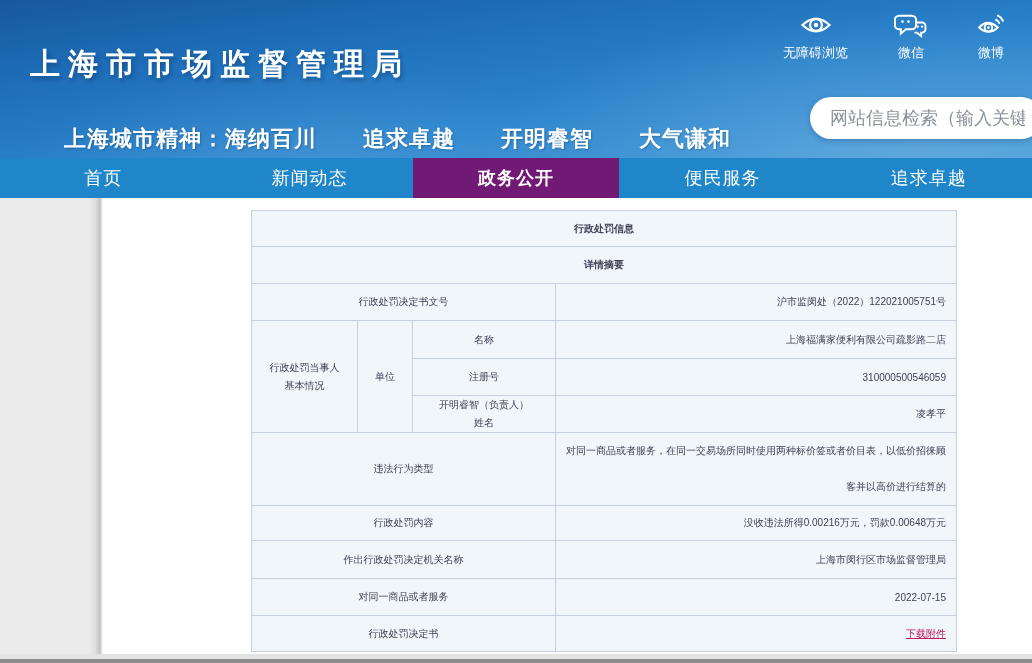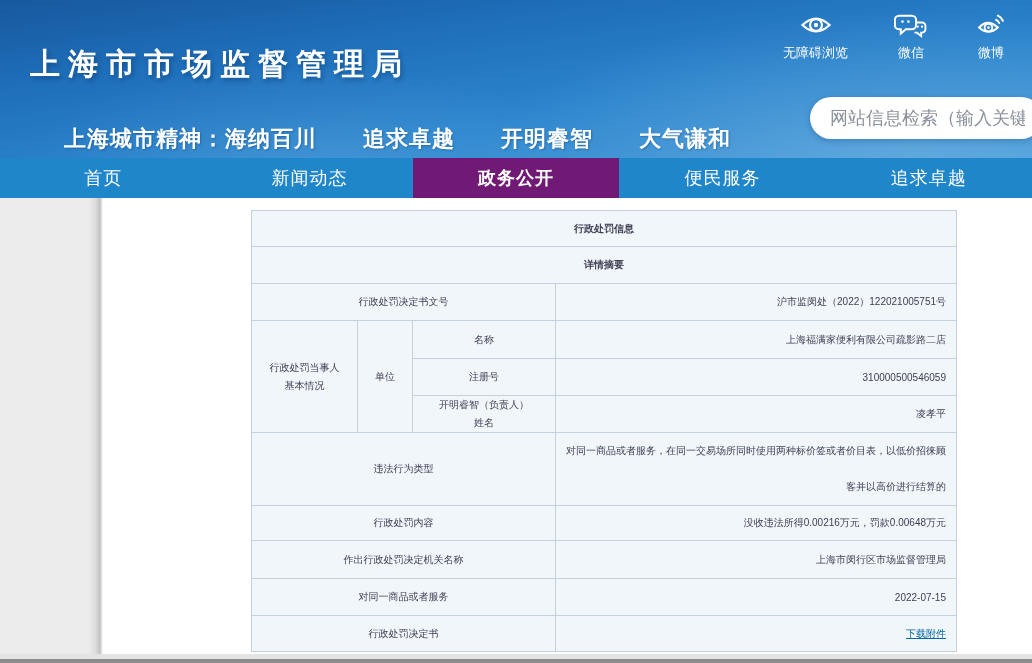--- a/index.html
+++ b/index.html
@@ -72,21 +72,21 @@
     width:705px; border-collapse:collapse; table-layout:fixed;
   }
   table.penalty td {
     border:1px solid #c5d0dd; background:#f1f6fb;
     font-size:10px; color:#3e3e52; vertical-align:middle;
   }
   td.hdr { text-align:center; font-weight:700; }
   td.lbl { text-align:center; font-weight:400; white-space:pre-line; line-height:18px; }
   td.val { text-align:right; padding:0 10px; color:#34344a; }
   td.val.multiline { line-height:36px; }
-  a.attach { color:#0369a1; text-decoration:underline; cursor:pointer; }
+  a.attach { color:#be185d; text-decoration:underline; cursor:pointer; }
 </style>
 </head>
 <body>
 
 <div class="page">
 
   <div class="header">
     <div class="site-title">上海市市场监督管理局</div>
     <div class="slogan">上海城市精神：海纳百川　　追求卓越　　开明睿智　　大气谦和</div>
 

